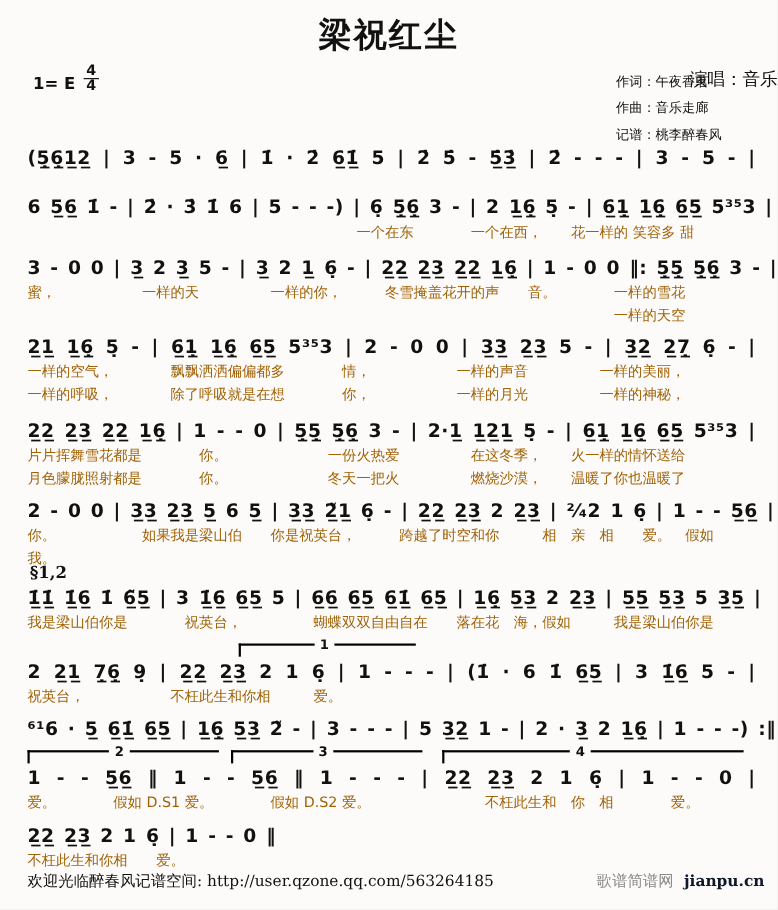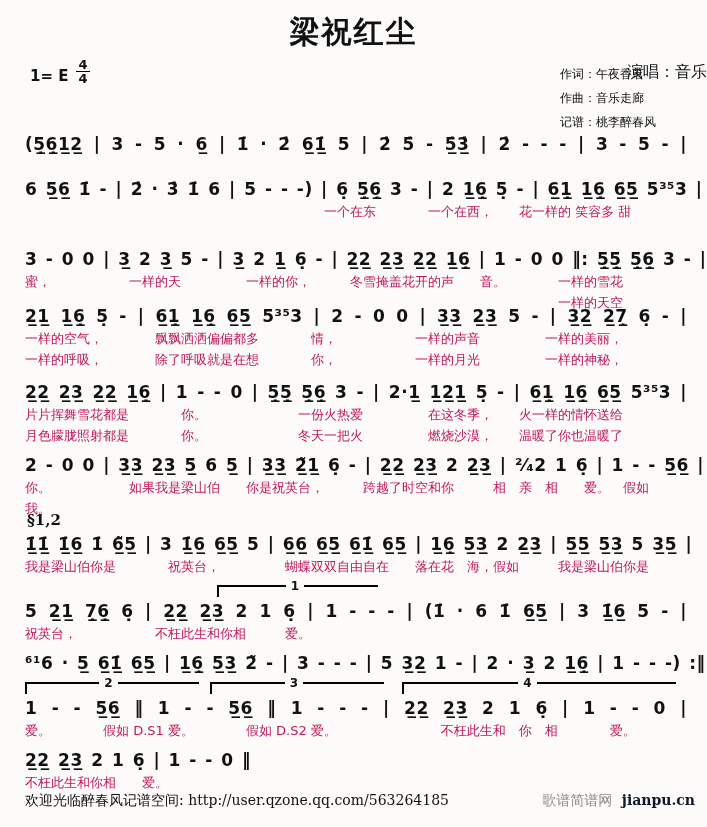--- a/index.html
+++ b/index.html
@@ -14,21 +14,21 @@
   .frac{display:inline-flex;flex-direction:column;align-items:center;
         font-size:13px;line-height:13px;font-weight:700;}
   .frac .top{border-bottom:1.6px solid #000;padding:0 2px;}
   .credits{position:absolute;top:62px;left:560px;font-family:Liberation Serif, serif;
         font-size:12px;line-height:24px;white-space:nowrap;}
   #score{position:absolute;top:0;left:0;width:100%;height:100%;}
   .system{position:absolute;left:25px;right:20px;}
   .notes{font-weight:700;font-size:17px;letter-spacing:.5px;word-spacing:2px;
          white-space:nowrap;text-align:justify;text-align-last:justify;line-height:22px;}
   .notes.nofill{text-align:left;text-align-last:left;}
-  .lyrics{font-size:13px;line-height:19px;margin-top:2px;white-space:nowrap;color:#be185d;}
+  .lyrics{font-size:13px;line-height:19px;margin-top:2px;white-space:nowrap;color:#a16207;}
   .sys-mark{position:absolute;top:-22px;left:2px;font:700 15px "DejaVu Serif",serif;text-align:right;}
   .volta{position:absolute;top:-15px;height:10px;border-top:2px solid #000;
          border-left:2px solid #000;}
   .volta span{position:absolute;top:-8px;left:42%;background:#fcfbf9;padding:0 5px;
          font:700 12px "DejaVu Sans",sans-serif;}
   .footer{position:absolute;top:792px;left:25px;right:12px;display:flex;
          justify-content:space-between;align-items:baseline;}
   .f-left{font-family:"DejaVu Serif",serif;font-size:14px;text-align:right;}
   .f-right{font-family:"DejaVu Serif",serif;font-size:14px;color:#8a8a8a;}
   .f-right .domain{font-weight:700;margin-left:5px;}
@@ -53,21 +53,21 @@
   </div>
 
   <div id="score">
       <div class="system" style="top: 133px;">
         <div class="notes">(5̣̲6̣̲1̲2̲ | 3 - 5 · 6̲ | 1̇ · 2̇ 6̲1̲̇ 5 | 2̇ 5̇ - 5̲̇3̲̇ | 2̇ - - - | 3 - 5 - |</div>
       </div>
       <div class="system" style="top: 178px;">
         <div class="notes">6 5̲6̲ 1̇ - | 2̇ · 3̇ 1̇ 6 | 5 - - -) | 6̣ 5̣̲6̣̲ 3 - | 2 1̲6̣̲ 5̣ - | 6̲1̣̲ 1̲6̣̲ 6̲5̲ 5³⁵3 |</div>
         <div class="lyrics">　　　　　　　　　　　　　　　　　　　　　　　一个在东　　　　一个在西，　　花一样的 笑容多 甜</div>
       </div>
-      <div class="system" style="top: 233px; margin-top: 15px;">
+      <div class="system" style="top: 233px;">
         <div class="notes">3 - 0 0 | 3̲ 2 3̲ 5 - | 3̲ 2 1̲ 6̣ - | 2̲2̲ 2̲3̲ 2̲2̲ 1̲6̣̲ | 1 - 0 0 ‖: 5̣̲5̣̲ 5̣̲6̣̲ 3 - |</div>
         <div class="lyrics">蜜，　　　　　　一样的天　　　　　一样的你，　　　冬雪掩盖花开的声　　音。　　　　一样的雪花</div>
         <div class="lyrics">　　　　　　　　　　　　　　　　　　　　　　　　　　　　　　　　　　　　　　　　　一样的天空</div>
       </div>
       <div class="system" style="top: 305px;">
         <div class="notes">2̲1̲ 1̲6̣̲ 5̣ - | 6̲1̣̲ 1̲6̣̲ 6̲5̲ 5³⁵3 | 2 - 0 0 | 3̲3̲ 2̲3̲ 5 - | 3̲2̲ 2̲7̣̲ 6̣ - |</div>
         <div class="lyrics">一样的空气，　　　　飘飘洒洒偏偏都多　　　　情，　　　　　　一样的声音　　　　　一样的美丽，</div>
         <div class="lyrics">一样的呼吸，　　　　除了呼吸就是在想　　　　你，　　　　　　一样的月光　　　　　一样的神秘，</div>
       </div>
       <div class="system" style="top: 381px;">
@@ -82,21 +82,21 @@
       </div>
       <div class="system" style="top: 533px;">
         <div class="sys-mark">§1,2</div>
         <div class="notes">1̲̇1̲̇ 1̲̇6̲ 1̇ 6̲̃5̲ | 3 1̲̇6̲ 6̲5̲ 5 | 6̲6̲ 6̲5̲ 6̲1̲̇ 6̲5̲ | 1̲6̣̲ 5̲3̲ 2 2̲3̲ | 5̲5̲ 5̲3̲ 5 3̲5̲ |</div>
         <div class="lyrics">我是梁山伯你是　　　　祝英台，　　　　　蝴蝶双双自由自在　　落在花　海，假如　　　我是梁山伯你是</div>
       </div>
       <div class="system" style="top: 600px;">
         <div class="volta" style="left: 29%; width: 24%;">
           <span>1</span>
         </div>
-        <div class="notes">5 2̲1̲ 7̣̲6̣̲ 6̣ | 2̲2̲ 2̲3̲ 2 1 6̣ | 1 - - - | (1̇ · 6 1̇ 6̲5̲ | 3 1̲̇6̲ 5 - |</div>
+        <div class="notes">2 2̲1̲ 7̣̲6̣̲ 9̣ | 2̲2̲ 2̲3̲ 2 1 6̣ | 1 - - - | (1̇ · 6 1̇ 6̲5̲ | 3 1̲̇6̲ 5 - |</div>
         <div class="lyrics">祝英台，　　　　　　不枉此生和你相　　　爱。</div>
       </div>
       <div class="system" style="top: 652px;">
         <div class="notes">⁶¹6 · 5̲ 6̲1̲̇ 6̲5̲ | 1̲6̣̲ 5̲3̲ 2̃ - | 3 - - - | 5 3̲2̲ 1 - | 2 · 3̲ 2 1̲6̣̲ | 1 - - -) :‖</div>
       </div>
       <div class="system" style="top: 697px;">
         <div class="volta" style="left: 0%; width: 26%;">
           <span>2</span>
         </div>
         <div class="volta" style="left: 28%; width: 26%;">

